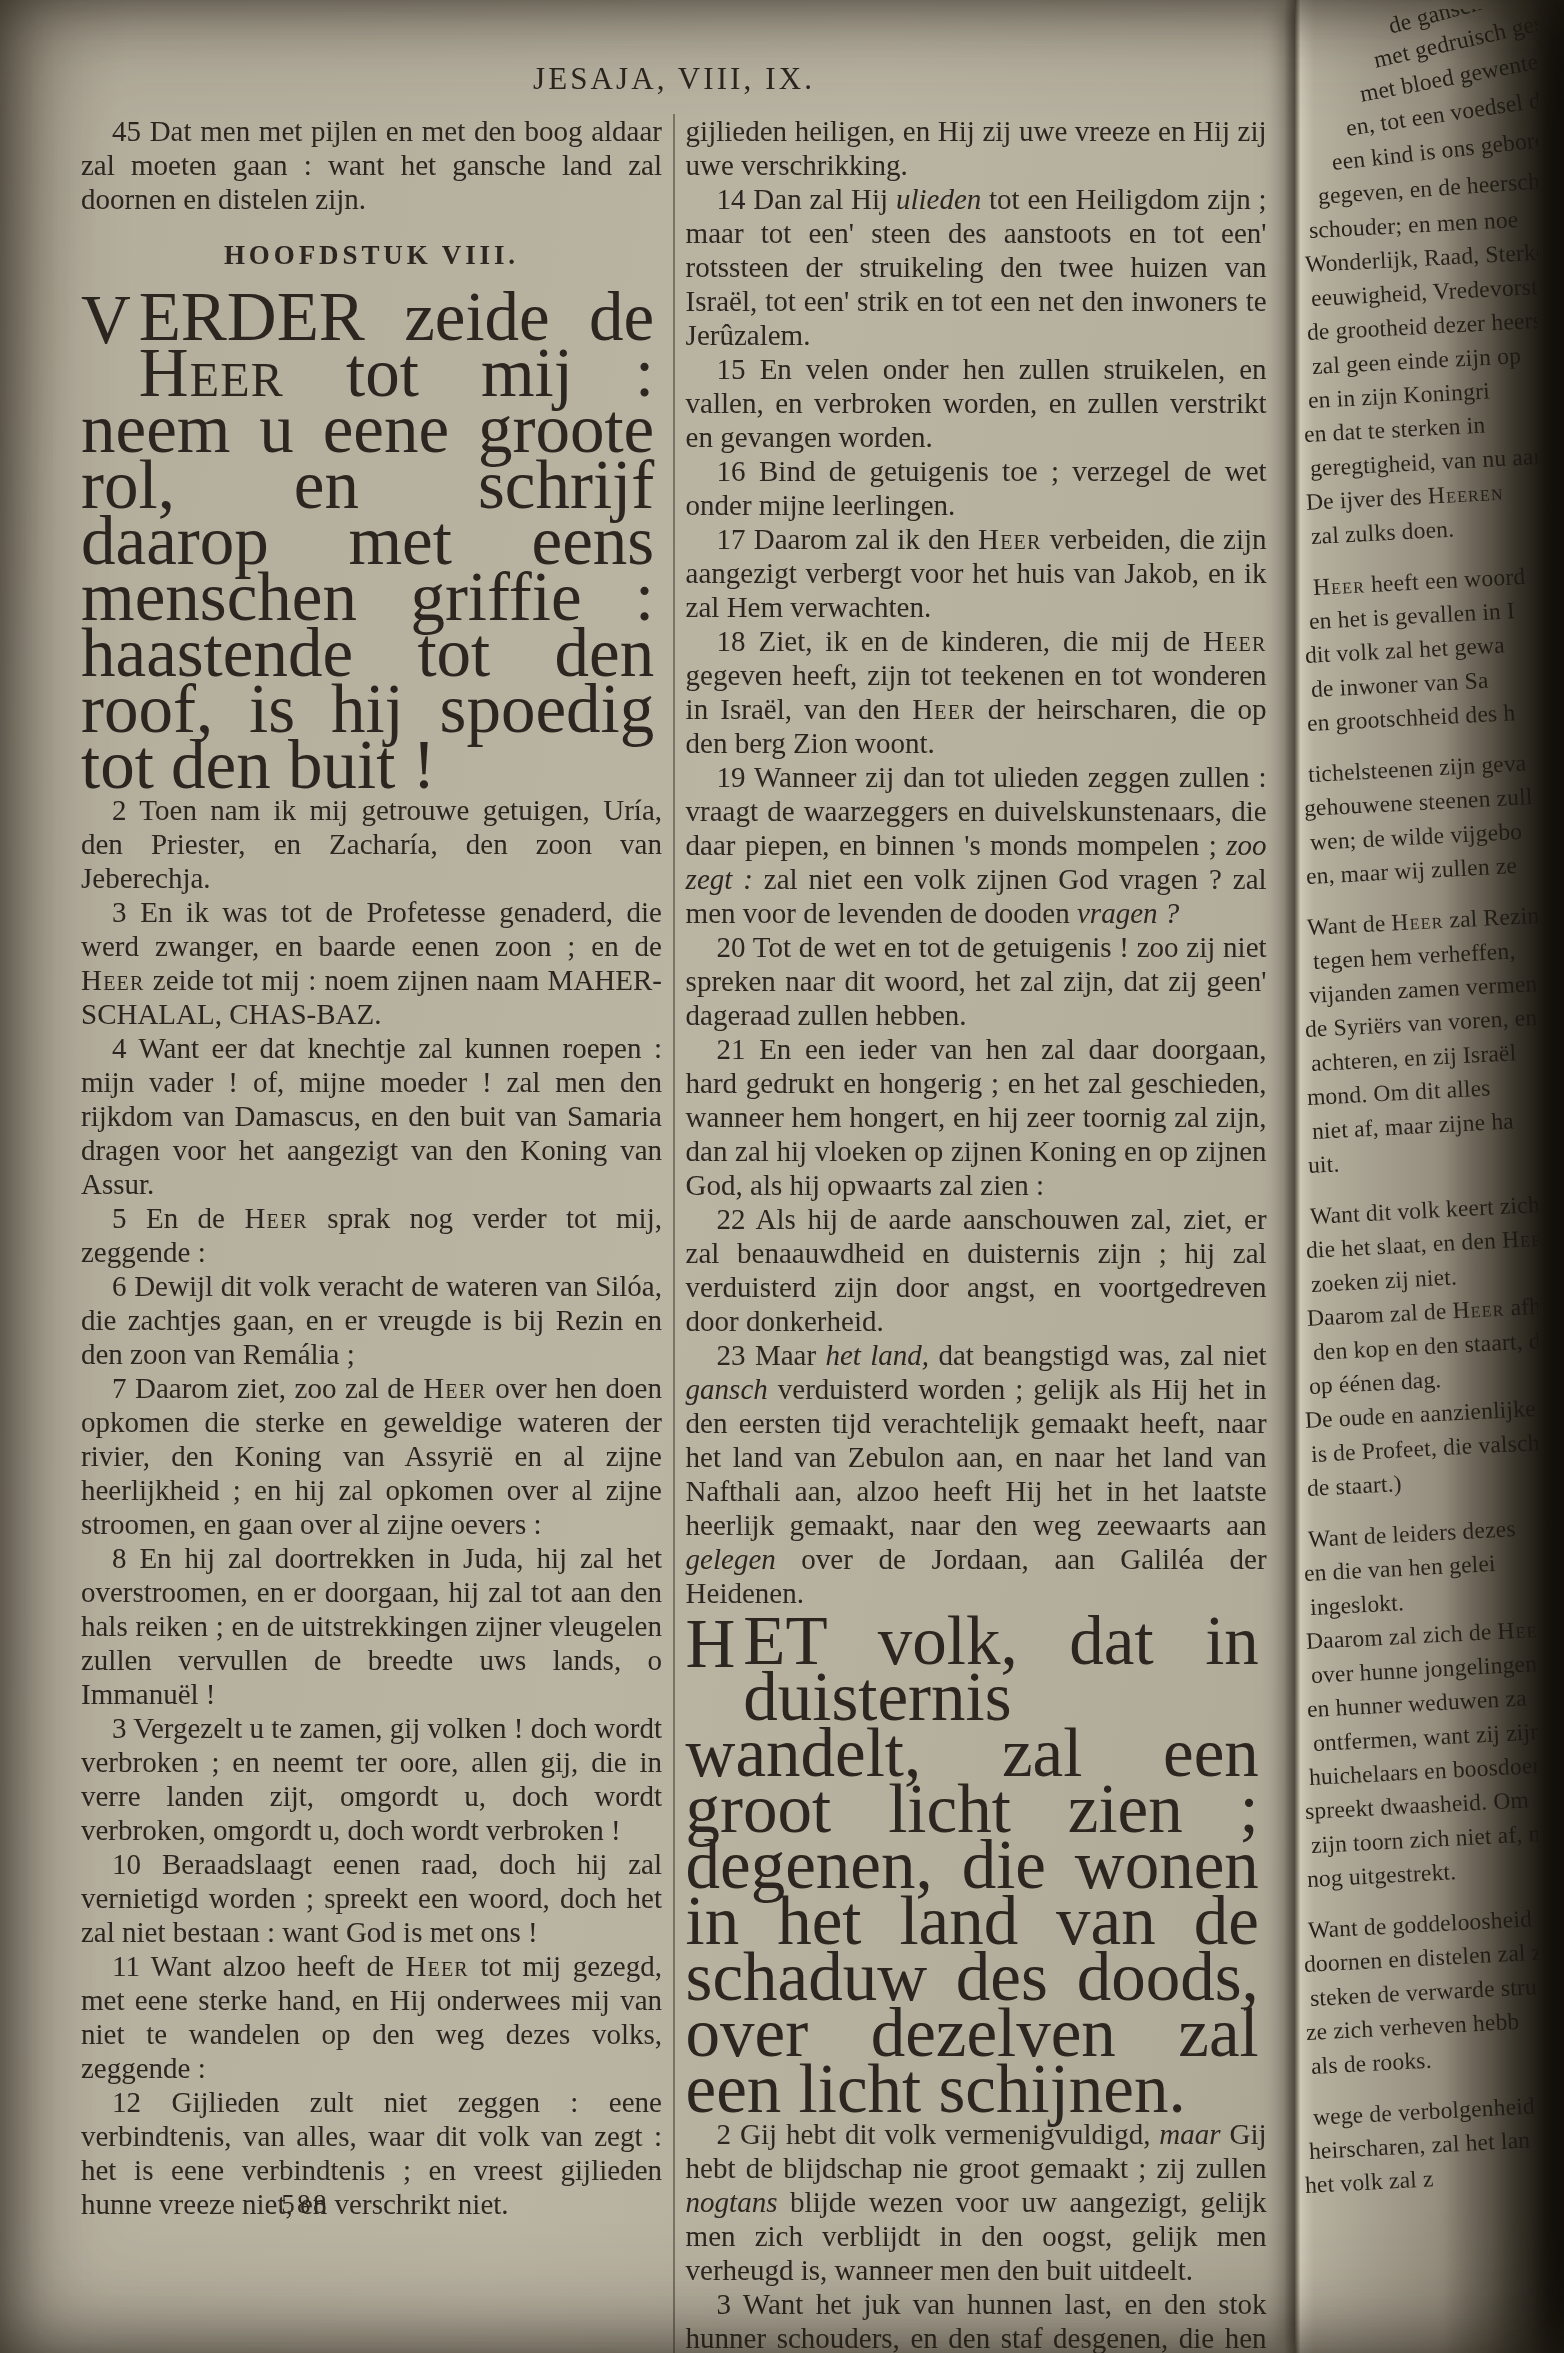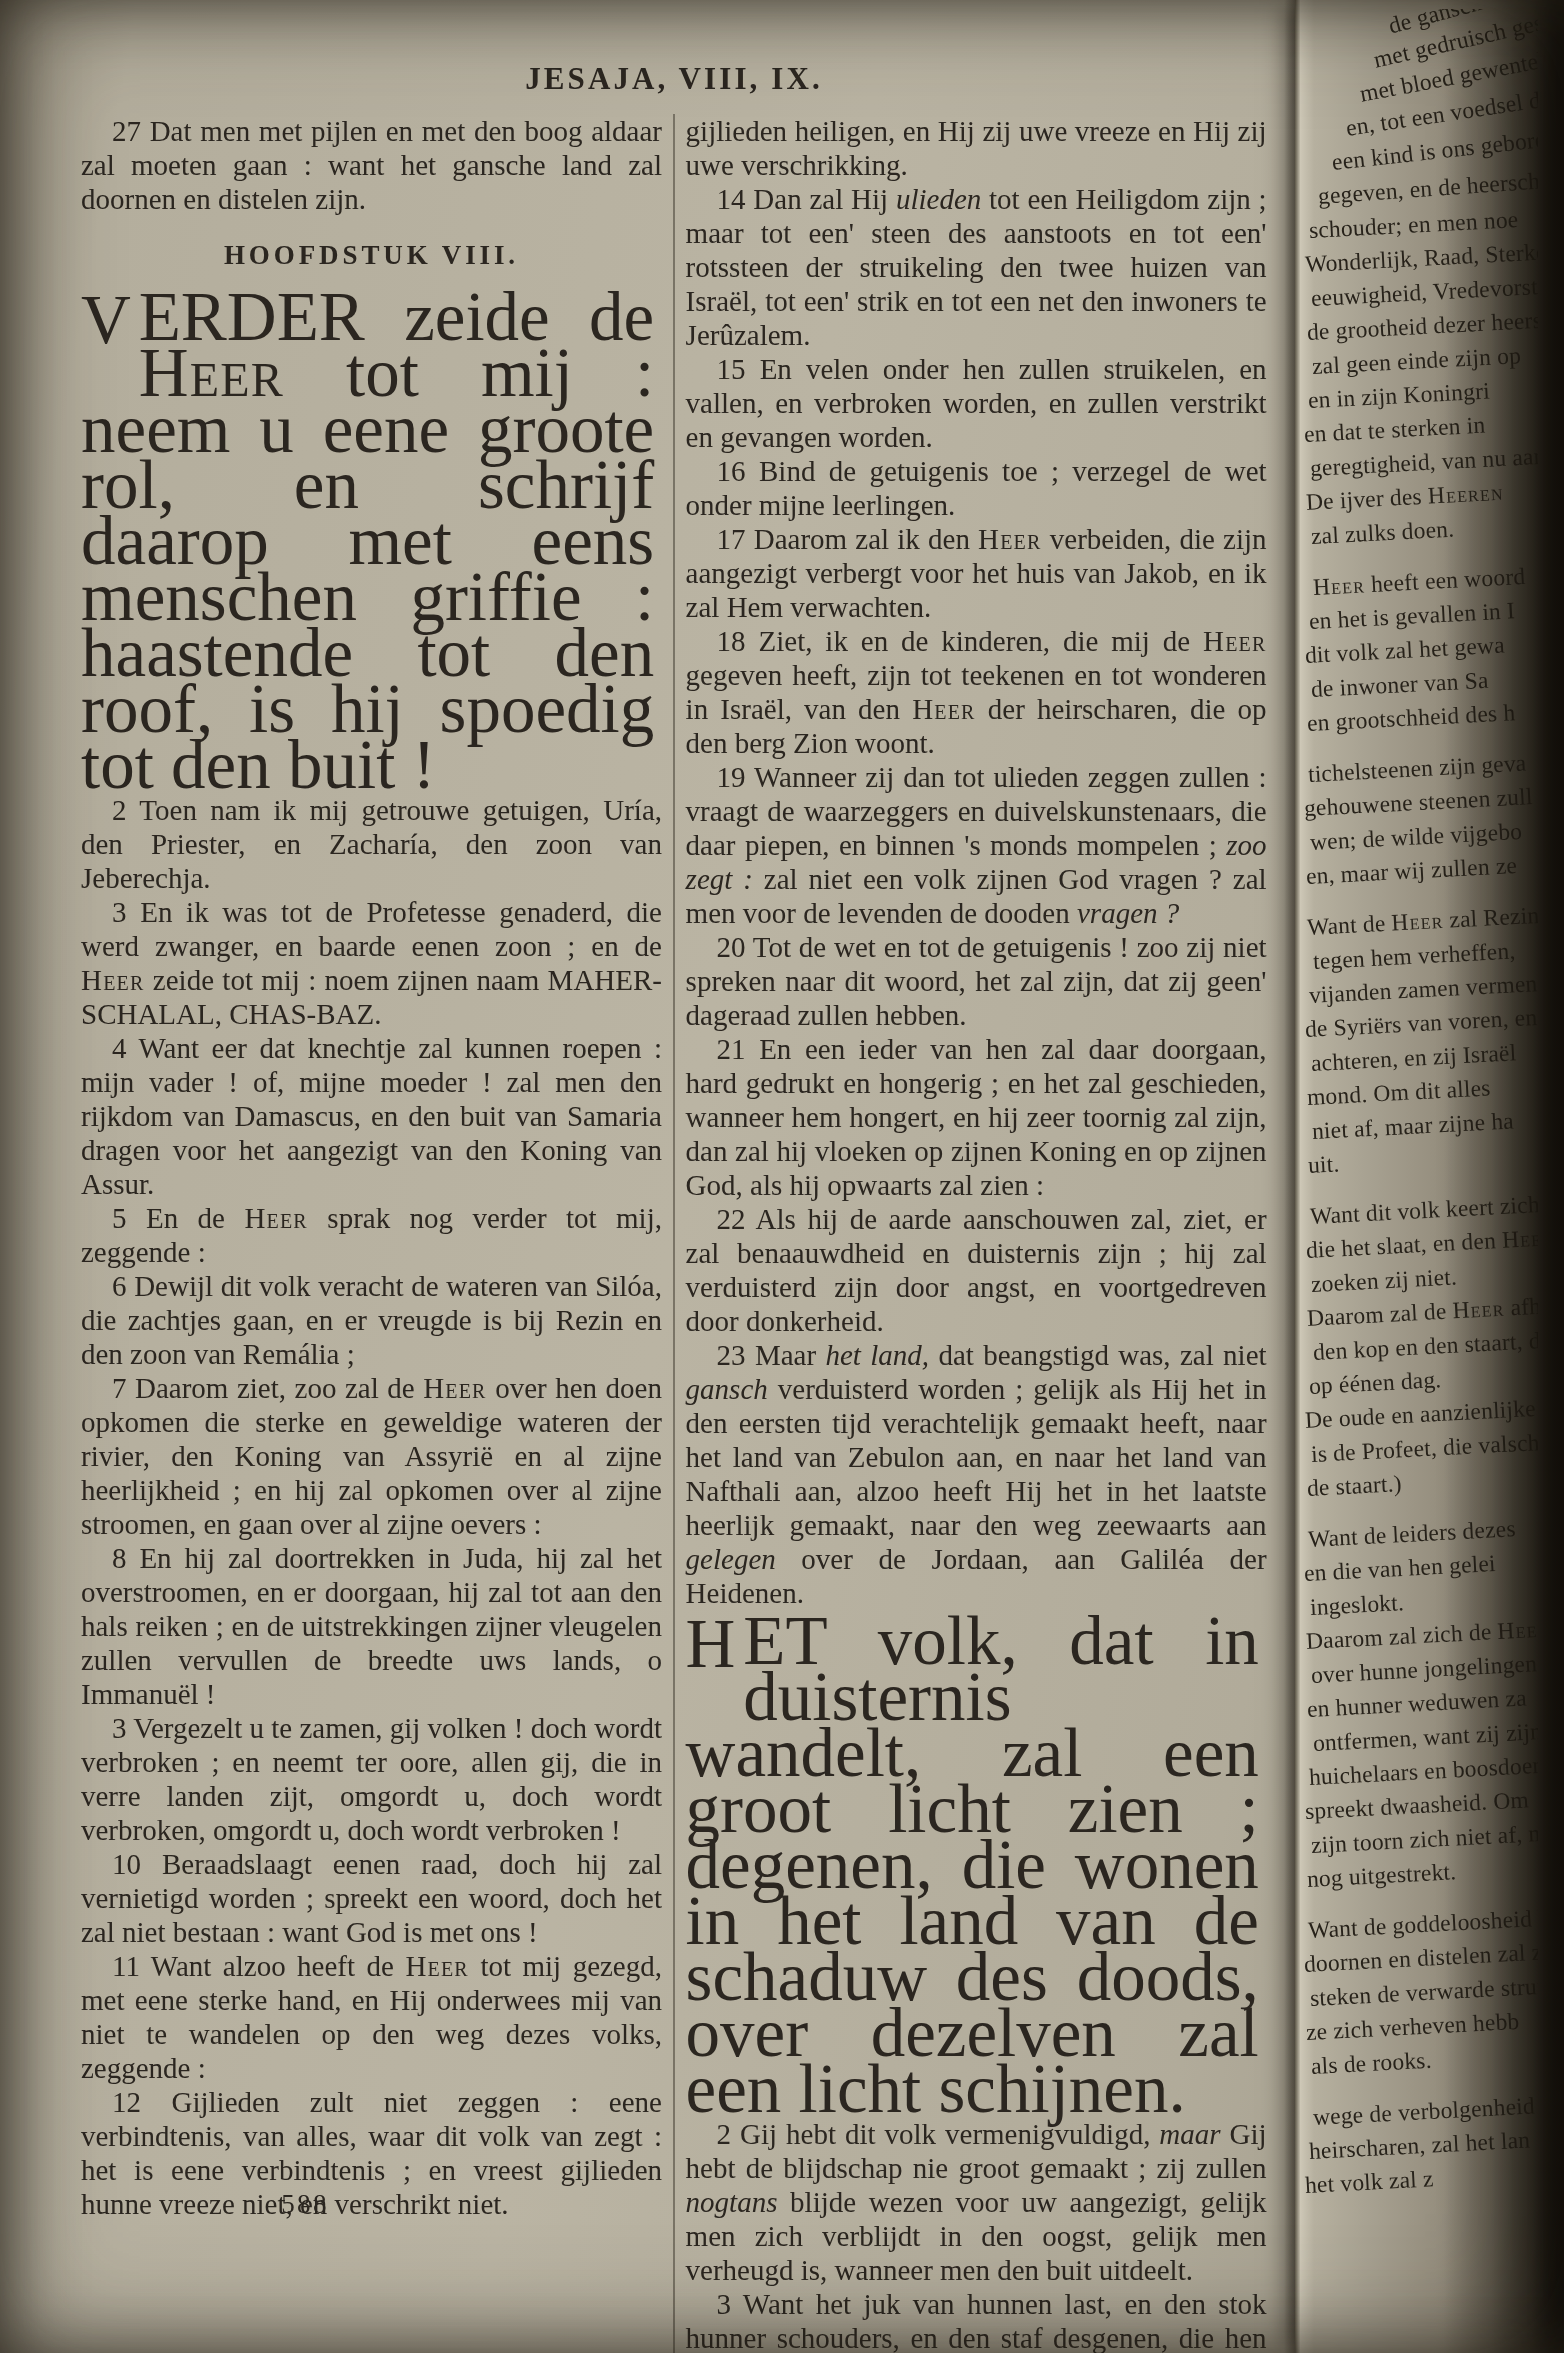--- a/index.html
+++ b/index.html
@@ -16,21 +16,21 @@
     font-family:"Liberation Serif","DejaVu Serif",serif;
   }
   .scan{
     position:absolute;inset:0;
     background:linear-gradient(100deg,#a29b8a 0%,#b4ae9d 7%,#bab4a3 45%,#b1ab9a 78%,#9c9686 100%);
   }
   
   .page-main{position:absolute;top:0;left:0;right:270px;bottom:0;}
   .running-head{
     position:absolute;top:61px;left:81px;width:1186px;
-    text-align:center;font-size:31px;font-weight:bold;letter-spacing:3.1px;
+    text-align:center;font-size:31px;font-weight:normal;letter-spacing:3.1px;
     color:var(--ink);
   }
   .columns{
     position:absolute;top:114px;left:81px;width:1186px;
     display:flex;align-items:stretch;
   }
   .col{
     width:581px;
     font-size:29px;line-height:34px;
     text-align:justify;color:var(--ink);
@@ -89,21 +89,21 @@
 </head>
 <body>
 
 <div class="scan">
 
   <div class="page-main">
     <div class="running-head">JESAJA, VIII, IX.</div>
 
     <div class="columns">
       <div class="col">
-          <p class="verse p">27 Dat men met pijlen en met den boog aldaar zal moeten gaan : want het gansche land zal doornen en distelen zijn.</p>
+          <p class="verse p">45 Dat men met pijlen en met den boog aldaar zal moeten gaan : want het gansche land zal doornen en distelen zijn.</p>
           <h2 class="chapter-heading">HOOFDSTUK VIII.</h2>
           <p class="verse dropcap"><span class="dropcap">V</span>ERDER zeide de <span class="sc">Heer</span> tot mij : neem u eene groote rol, en schrijf daarop met eens menschen griffie : haastende tot den roof, is hij spoedig tot den buit !</p>
           <p class="verse p">2 Toen nam ik mij getrouwe getuigen, Uría, den Priester, en Zacharía, den zoon van Jeberechja.</p>
           <p class="verse p">3 En ik was tot de Profetesse genaderd, die werd zwanger, en baarde eenen zoon ; en de <span class="sc">Heer</span> zeide tot mij : noem zijnen naam MAHER-SCHALAL, CHAS-BAZ.</p>
           <p class="verse p">4 Want eer dat knechtje zal kunnen roepen : mijn vader ! of, mijne moeder ! zal men den rijkdom van Damascus, en den buit van Samaria dragen voor het aangezigt van den Koning van Assur.</p>
           <p class="verse p">5 En de <span class="sc">Heer</span> sprak nog verder tot mij, zeggende :</p>
           <p class="verse p">6 Dewijl dit volk veracht de wateren van Silóa, die zachtjes gaan, en er vreugde is bij Rezin en den zoon van Remália ;</p>
           <p class="verse p">7 Daarom ziet, zoo zal de <span class="sc">Heer</span> over hen doen opkomen die sterke en geweldige wateren der rivier, den Koning van Assyrië en al zijne heerlijkheid ; en hij zal opkomen over al zijne stroomen, en gaan over al zijne oevers :</p>
           <p class="verse p">8 En hij zal doortrekken in Juda, hij zal het overstroomen, en er doorgaan, hij zal tot aan den hals reiken ; en de uitstrekkingen zijner vleugelen zullen vervullen de breedte uws lands, o Immanuël !</p>
           <p class="verse p">3 Vergezelt u te zamen, gij volken ! doch wordt verbroken ; en neemt ter oore, allen gij, die in verre landen zijt, omgordt u, doch wordt verbroken, omgordt u, doch wordt verbroken !</p>

